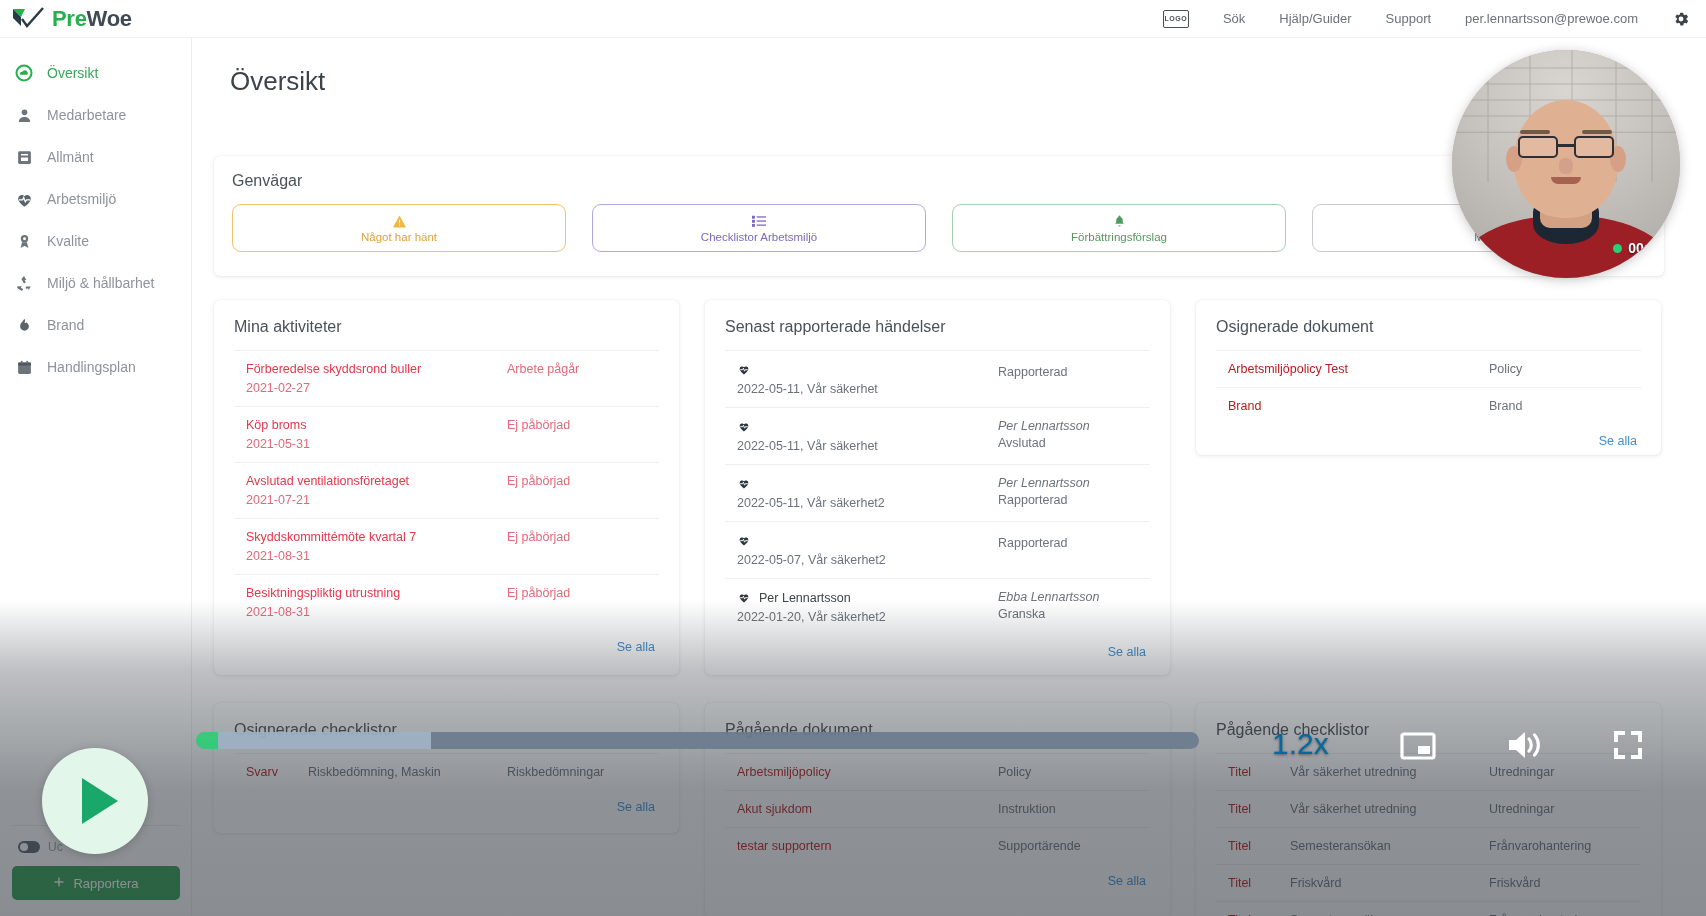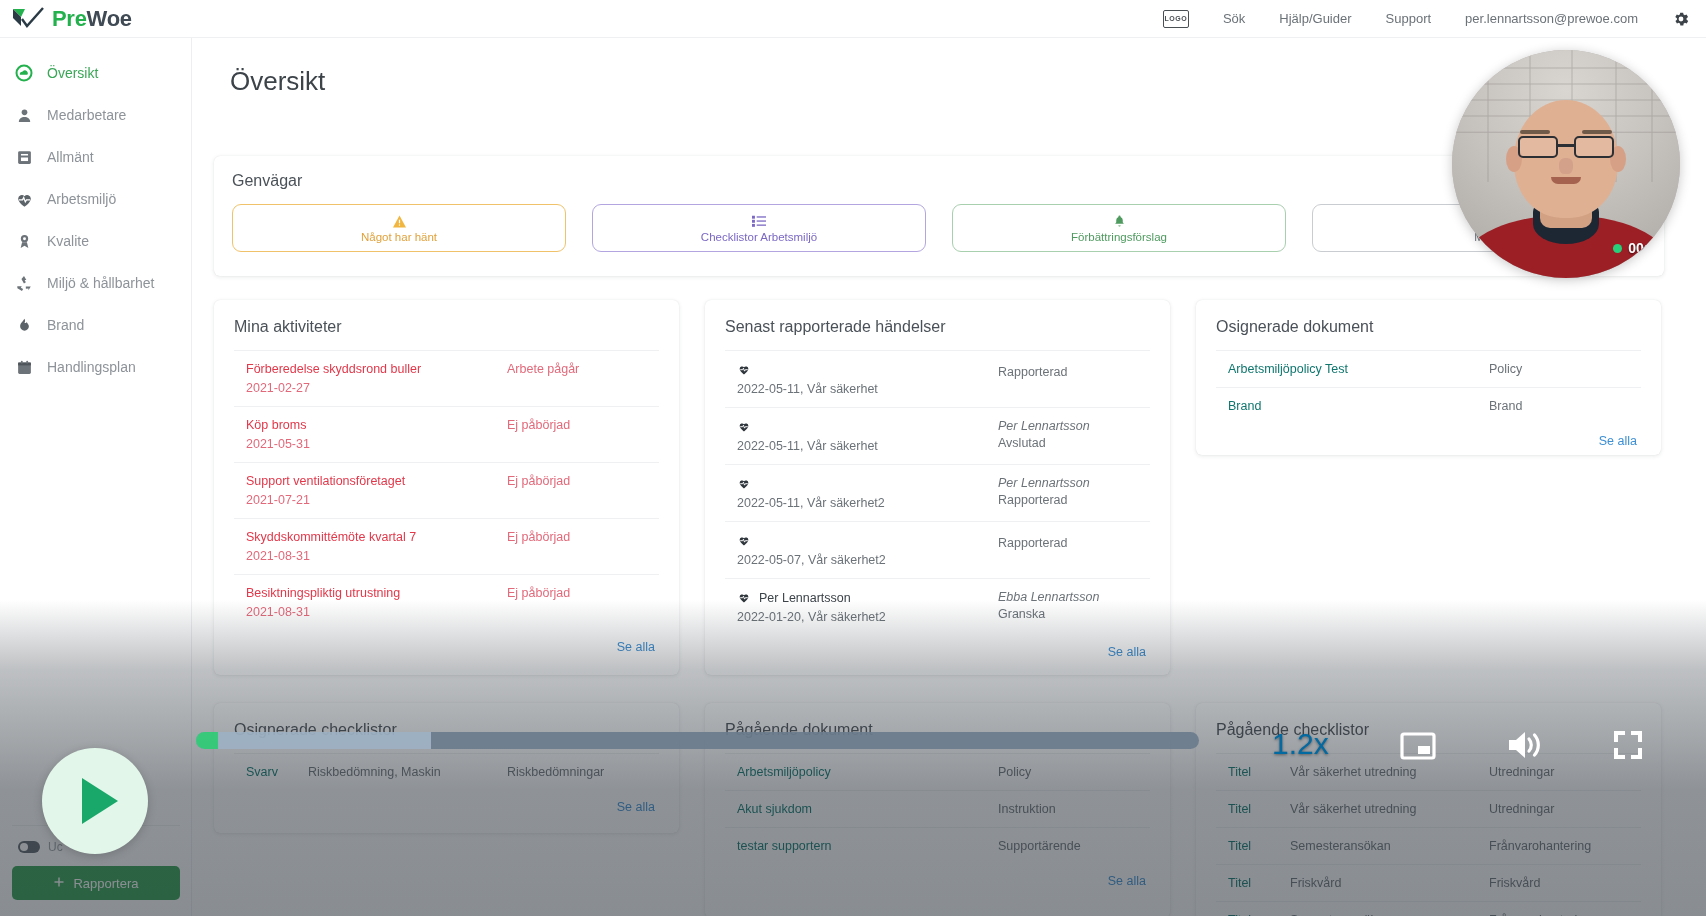--- a/index.html
+++ b/index.html
@@ -91,21 +91,21 @@
   #card-pag-check   { left:1004px;top:665px; width:465px; height:250px; }
 
   .list { margin-top:14px; }
   .list-row { display:flex; align-items:flex-start; border-top:1px solid #eef0f2; padding:11px 2px 11px 12px; }
   .lr-main { flex:1; display:flex; flex-direction:column; gap:5px; }
   .lr-side { width:150px; display:flex; flex-direction:column; gap:3px; }
   .t-red { color:#e2384a; font-size:12.5px; }
   .t-red-dim { color:#e2697a; font-size:12.5px; }
   .t-grey { color:#6b7278; font-size:12.5px; }
   .t-grey-it { color:#6b7278; font-size:12.5px; font-style:italic; }
-  .t-link { color:#0f766e; font-size:12.5px; cursor:pointer; }
+  .t-link { color:#b91c1c; font-size:12.5px; cursor:pointer; }
   .see-all { text-align:right; color:#3d8fd4; font-size:12.5px; padding:10px 4px 4px 0; cursor:pointer; }
 
   .ev-icon { width:14px; height:13px; margin-right:6px; display:inline-flex; vertical-align:-2px; }
   .ev-head { display:flex; align-items:center; gap:2px; font-size:12.5px; color:#3c4349; min-height:15px; }
 
   .cols-row { display:flex; border-top:1px solid #eef0f2; padding:11px 2px 11px 12px; align-items:center; }
   .c1 { width:62px; } .c2 { flex:1; } .c3 { width:150px; }
 
   
   .dim-overlay {
@@ -379,21 +379,21 @@
           <div class="lr-main">
             <span class="t-red">Köp broms</span>
             <span class="t-red-dim">2021-05-31</span>
           </div>
           <div class="lr-side">
               <span class="t-red-dim">Ej påbörjad</span>
             </div>
         </div>
         <div class="list-row">
           <div class="lr-main">
-            <span class="t-red">Support ventilationsföretaget</span>
+            <span class="t-red">Avslutad ventilationsföretaget</span>
             <span class="t-red-dim">2021-07-21</span>
           </div>
           <div class="lr-side">
               <span class="t-red-dim">Ej påbörjad</span>
             </div>
         </div>
         <div class="list-row">
           <div class="lr-main">
             <span class="t-red">Skyddskommittémöte kvartal 7</span>
             <span class="t-red-dim">2021-08-31</span>

